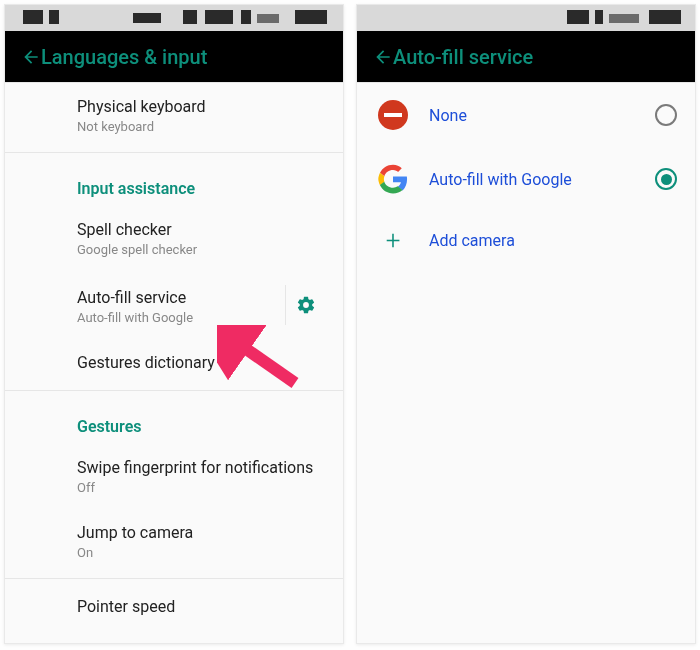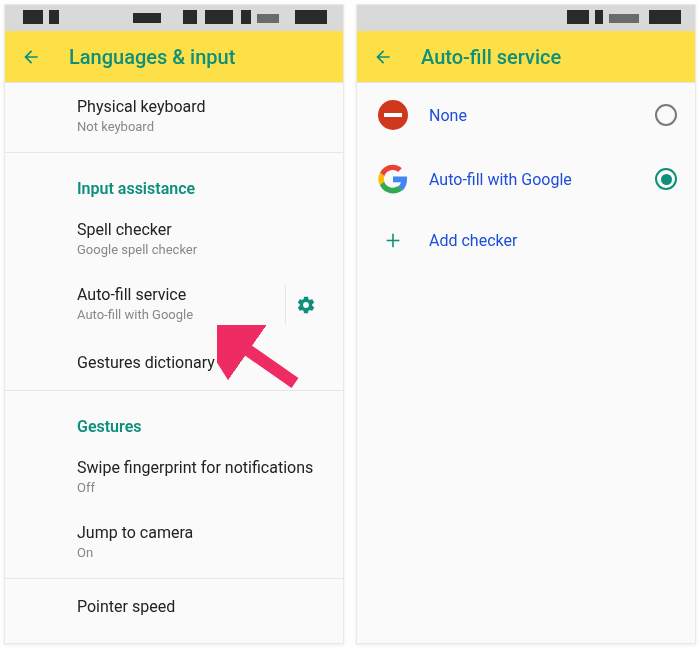--- a/index.html
+++ b/index.html
@@ -19,33 +19,33 @@
     overflow: hidden;
     position: relative;
   }
   .statusbar {
     height: 26px; background: #d9d9d9;
     position: relative;
   }
   .statusbar .blotch { position:absolute; background:#2a2a2a; top:5px; height:14px; }
   .appbar {
     height: 52px; display:flex; align-items:center;
-    padding: 0 16px; gap: 28px;
-    background: #fde047;
+    padding: 0 16px; 
+    background: #000000;
     border-bottom: 1px solid #e6e6e6;
   }
   .back-arrow { width:20px; height:20px; color:#0d8f7b; display:flex; align-items:center; justify-content:center; cursor:pointer; }
   .appbar-title { color:#0d8f7b; font-size:20px; font-weight:500; }
   .content { flex:1; overflow:hidden; }
   .section-header {
     padding: 22px 72px 8px 72px;
     color:#0d8f7b; font-size:16px; font-weight:600;
   }
   .list-item {
-    display:flex; align-items:flex-start;
+    display:flex; align-items:flex-end;
     padding: 14px 18px 14px 72px;
     position: relative; cursor:pointer;
   }
   .list-item .text { flex:1; }
   .title { color:#222; font-size:16px; }
   .subtitle { color:#888; font-size:13px; margin-top:3px; }
   .gear {
     width:40px; height:40px; display:flex; align-items:center; justify-content:center;
     color:#0d8f7b; border-left:1px solid #e6e6e6; margin-left:8px;
   }
@@ -198,16 +198,16 @@
           <path fill="#FBBC05" d="M10.2 28.6c-.5-1.5-.8-3-.8-4.6s.3-3.1.8-4.6l-7-5.4C1.6 17.4.5 20.6.5 24s1.1 6.6 2.7 9.9l7-5.3z"></path>
           <path fill="#34A853" d="M24 47c6.2 0 11.4-2 15.2-5.5l-7.7-6c-2.1 1.4-4.8 2.3-7.5 2.3-6.6 0-12.1-4-14-9.6l-7 5.3C6.9 41.7 14.8 47 24 47z"></path>
         </svg>
       </div>
       <div class="opt-label">Auto-fill with Google</div>
       <div class="radio selected"></div>
     </div>
 
     <div class="opt-item">
       <div class="plus">+</div>
-      <div class="opt-label">Add checker</div>
+      <div class="opt-label">Add camera</div>
     </div>
   </div>
 </div>
 
 </body></html>

